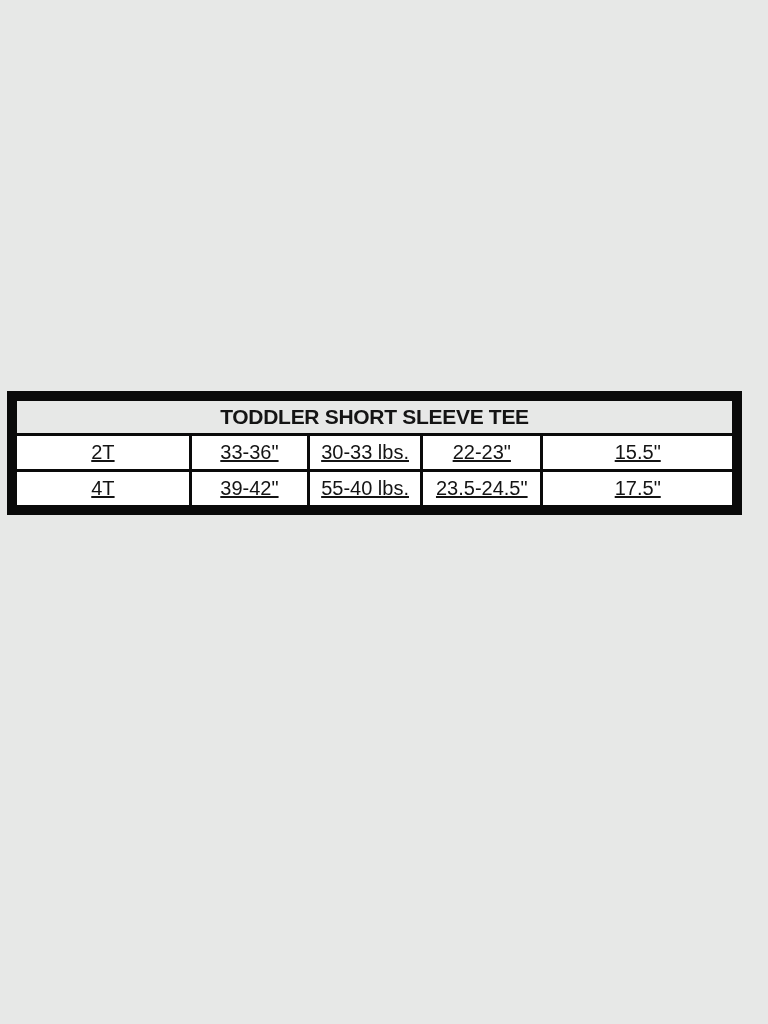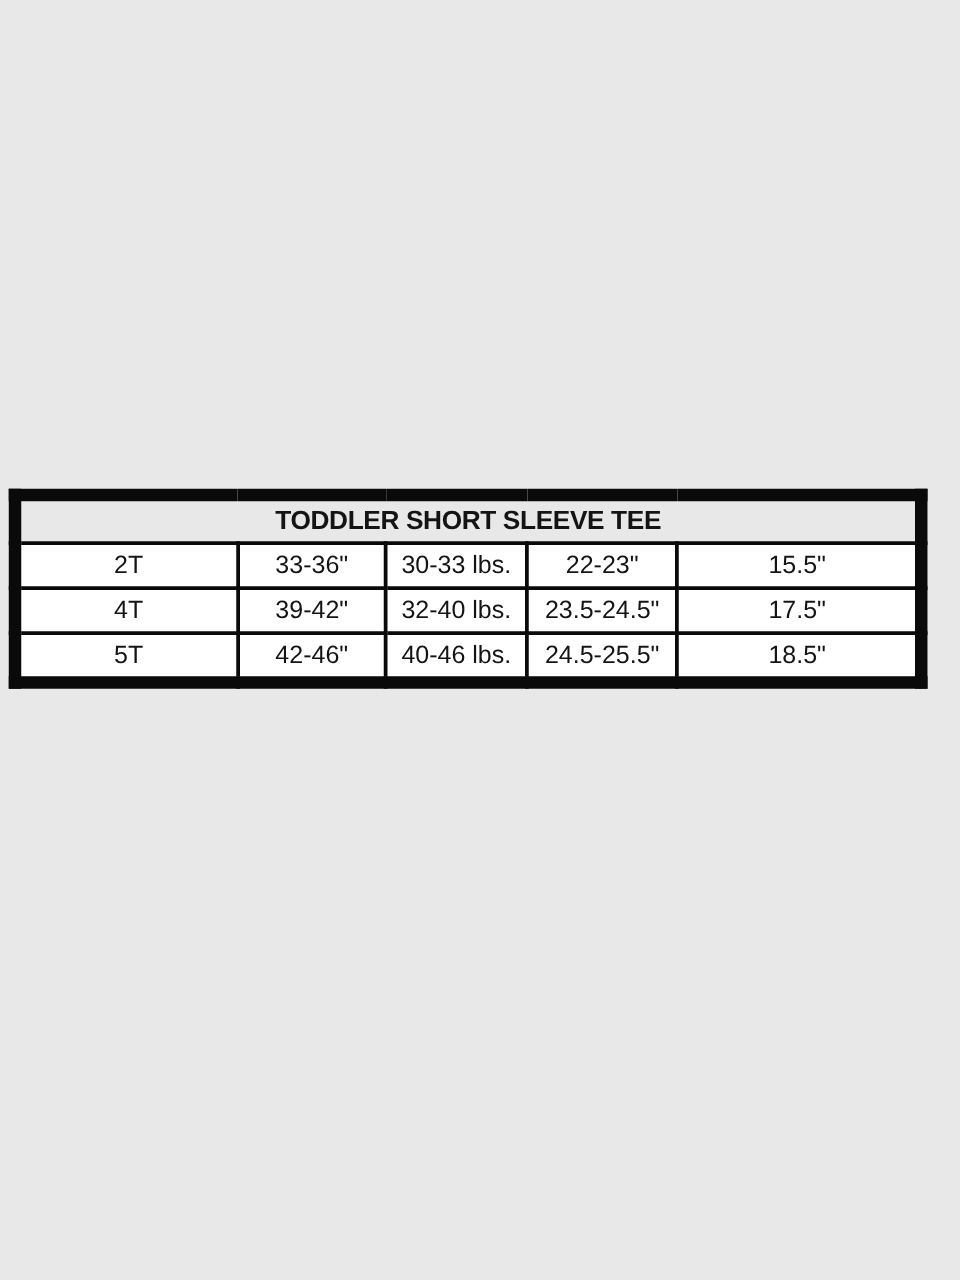--- a/index.html
+++ b/index.html
@@ -49,20 +49,21 @@
     height: 32px;
     font-size: 21px;
     font-weight: bold;
     letter-spacing: -0.3px;
   }
   tr.data-row td {
     background: #ffffff;
     height: 33px;
     font-size: 20px;
     font-weight: 400;
+    text-decoration: underline;
   }
   col.c-size   { width: 24.6%; }
   col.c-height { width: 16.3%; }
   col.c-weight { width: 15.6%; }
   col.c-chest  { width: 16.6%; }
   col.c-length { width: 26.9%; }
 </style>
 </head>
 <body>
 
@@ -82,26 +83,19 @@
       <tr class="data-row">
         <td>2T</td>
         <td>33-36"</td>
         <td>30-33 lbs.</td>
         <td>22-23"</td>
         <td>15.5"</td>
       </tr>
       <tr class="data-row">
         <td>4T</td>
         <td>39-42"</td>
-        <td>32-40 lbs.</td>
+        <td>55-40 lbs.</td>
         <td>23.5-24.5"</td>
         <td>17.5"</td>
-      </tr>
-      <tr class="data-row">
-        <td>5T</td>
-        <td>42-46"</td>
-        <td>40-46 lbs.</td>
-        <td>24.5-25.5"</td>
-        <td>18.5"</td>
       </tr>
     </tbody>
   </table>
 </div>
 
 </body></html>

